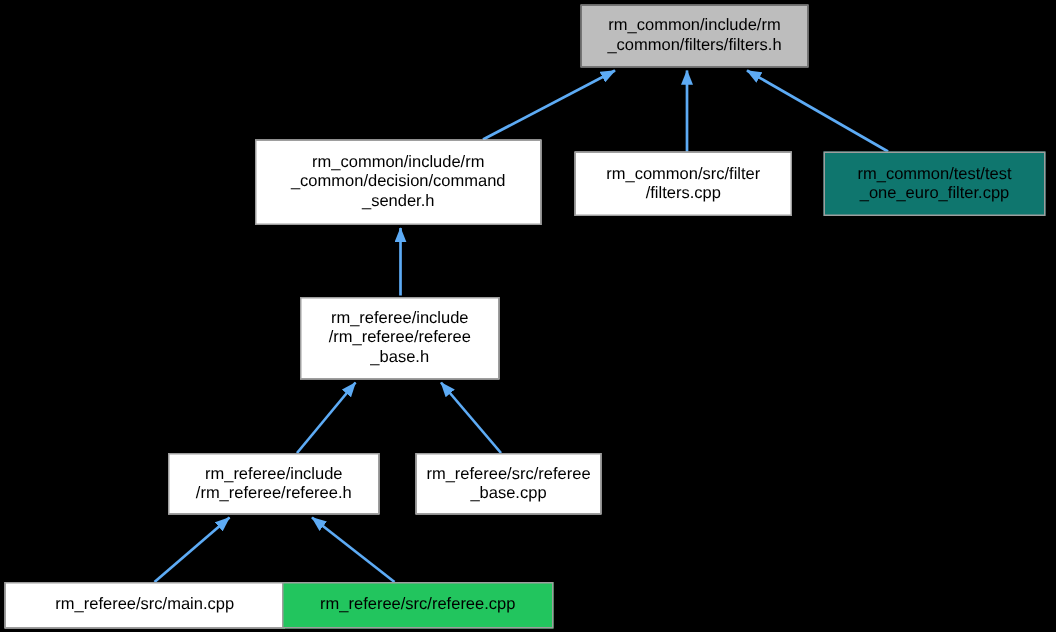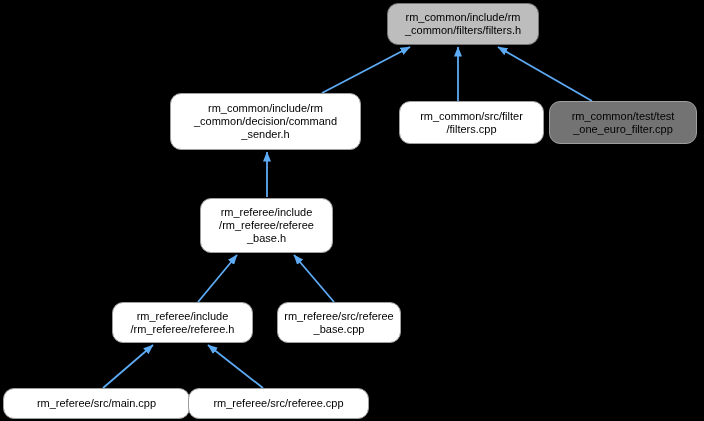--- a/index.html
+++ b/index.html
@@ -17,21 +17,20 @@
     display:flex;
     align-items:center;
     justify-content:center;
     text-align:center;
     white-space:pre-line;
     font-size:11px;
     line-height:13px;
     border-style:solid;
     border-width:1.5px;
     cursor:pointer;
-    border-radius:11px;
   }
   .node.selected{cursor:default;}
 </style>
 </head>
 <body>
 
 <div id="stage" style="background: rgb(0, 0, 0);">
   <svg id="edges" xmlns="http://www.w3.org/2000/svg" width="704" height="421" viewBox="0 0 704 421">
     <defs>
       <marker id="arrowhead" markerUnits="userSpaceOnUse" markerWidth="11" markerHeight="8" refX="9.5" refY="4" orient="auto">
@@ -48,27 +47,27 @@
         <line x1="103" y1="388" x2="153" y2="345" stroke="#5dabf5" stroke-width="1.8" marker-end="url(#arrowhead)"></line>
         <line x1="263" y1="388" x2="208" y2="345" stroke="#5dabf5" stroke-width="1.8" marker-end="url(#arrowhead)"></line>
       </g>
   </svg>
   <div id="nodes">
       <div class="node selected" style="left: 387px; top: 3px; width: 152px; height: 42px; background: rgb(189, 189, 189); border-color: rgb(117, 117, 117); color: rgb(0, 0, 0);">rm_common/include/rm
 _common/filters/filters.h</div>
       <div class="node" style="left: 170px; top: 93px; width: 191px; height: 57px; background: rgb(255, 255, 255); border-color: rgb(158, 158, 158); color: rgb(0, 0, 0);">rm_common/include/rm
 _common/decision/command
 _sender.h</div>
-      <div class="node" style="left: 383px; top: 101px; width: 145px; height: 43px; background: rgb(255, 255, 255); border-color: rgb(158, 158, 158); color: rgb(0, 0, 0); margin-left: 16px;">rm_common/src/filter
+      <div class="node" style="left: 383px; top: 101px; width: 145px; height: 43px; background: rgb(255, 255, 255); border-color: rgb(158, 158, 158); color: rgb(0, 0, 0);">rm_common/src/filter
 /filters.cpp</div>
-      <div class="node" style="left: 549px; top: 101px; width: 148px; height: 43px; background: #737373; border-color: rgb(158, 158, 158); color: rgb(0, 0, 0);">rm_common/test/test
+      <div class="node" style="left: 549px; top: 101px; width: 148px; height: 43px; background: #0f766e; border-color: rgb(158, 158, 158); color: rgb(0, 0, 0);">rm_common/test/test
 _one_euro_filter.cpp</div>
       <div class="node" style="left: 200px; top: 198px; width: 133px; height: 55px; background: rgb(255, 255, 255); border-color: rgb(158, 158, 158); color: rgb(0, 0, 0);">rm_referee/include
 /rm_referee/referee
 _base.h</div>
       <div class="node" style="left: 112px; top: 302px; width: 141px; height: 41px; background: rgb(255, 255, 255); border-color: rgb(158, 158, 158); color: rgb(0, 0, 0);">rm_referee/include
 /rm_referee/referee.h</div>
       <div class="node" style="left: 277px; top: 302px; width: 124px; height: 41px; background: rgb(255, 255, 255); border-color: rgb(158, 158, 158); color: rgb(0, 0, 0);">rm_referee/src/referee
 _base.cpp</div>
       <div class="node" style="left: 3px; top: 388px; width: 187px; height: 31px; background: rgb(255, 255, 255); border-color: rgb(158, 158, 158); color: rgb(0, 0, 0);">rm_referee/src/main.cpp</div>
-      <div class="node" style="left: 188px; top: 388px; width: 181px; height: 31px; background: #ffffff; border-color: rgb(158, 158, 158); color: rgb(0, 0, 0);">rm_referee/src/referee.cpp</div>
+      <div class="node" style="left: 188px; top: 388px; width: 181px; height: 31px; background: #22c55e; border-color: rgb(158, 158, 158); color: rgb(0, 0, 0);">rm_referee/src/referee.cpp</div>
     </div>
 </div>
 
 </body></html>

